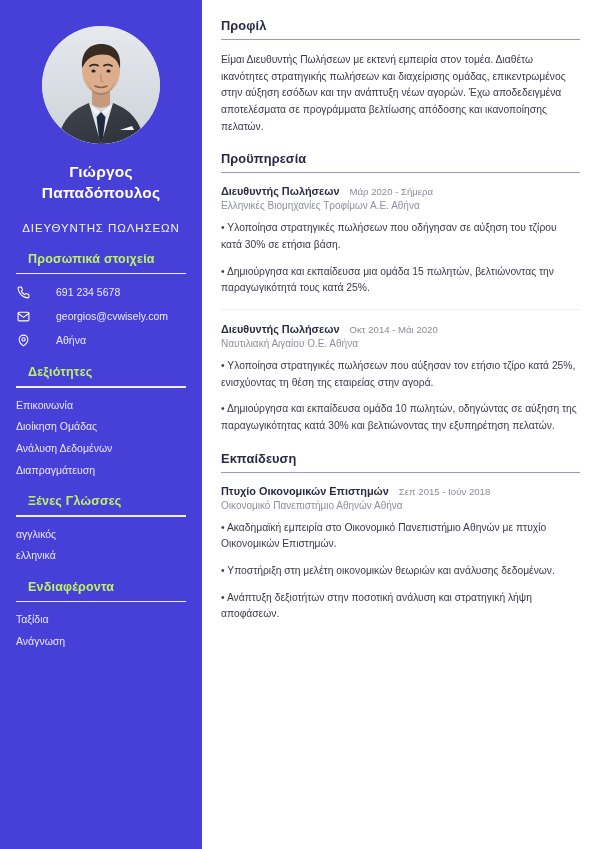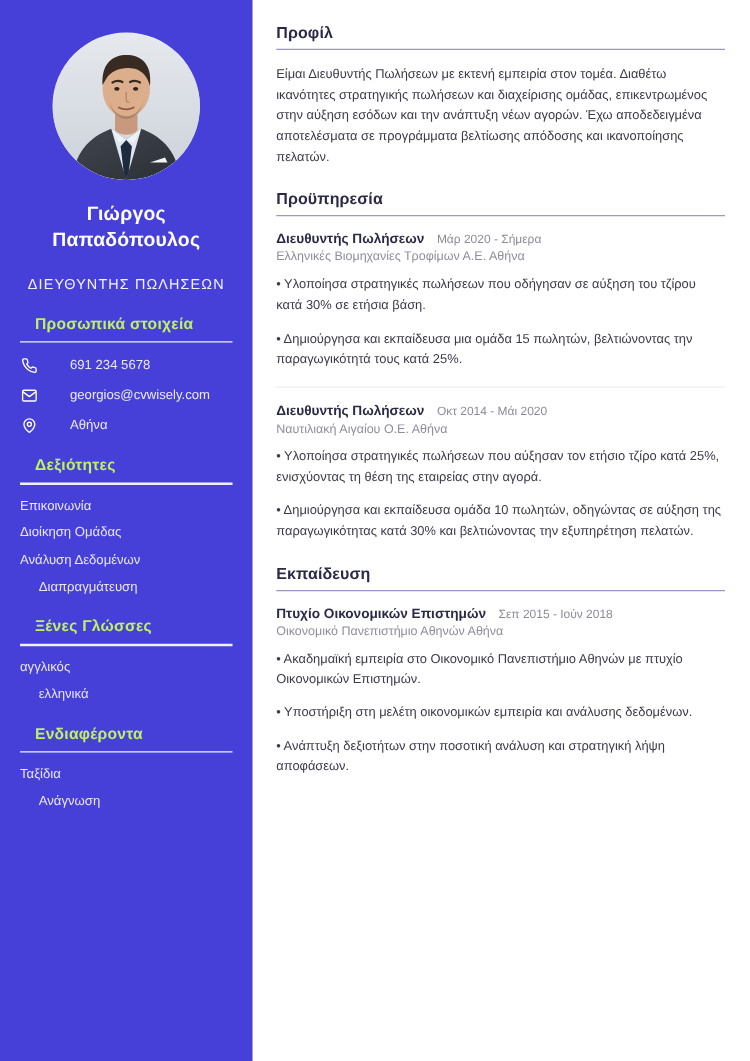--- a/index.html
+++ b/index.html
@@ -110,21 +110,21 @@
     justify-content: center;
   }
   .contact-row .ico svg { width: 13px; height: 13px; display: block; }
 
   .side-list-item {
     font-size: 10.5px;
     color: #e8e6fb;
     margin-bottom: 9px;
     line-height: 1.2;
   }
-  .side-list-item:last-child { margin-bottom: 0; margin-left: 15px; }
+  .side-list-item:last-child { margin-bottom: 0; }
 
   
   .main {
     flex: 1;
     padding: 18px 20px 0 19px;
     background: #ffffff;
   }
 
   .main-section { margin-bottom: 16px; }
 
@@ -354,19 +354,19 @@
       <div class="main-heading">Εκπαίδευση</div>
       <div class="main-rule"></div>
 
       <div class="entry">
         <div class="entry-head">
           <span class="entry-title">Πτυχίο Οικονομικών Επιστημών</span>
           <span class="entry-dates">Σεπ 2015 - Ιούν 2018</span>
         </div>
         <div class="entry-sub">Οικονομικό Πανεπιστήμιο Αθηνών  Αθήνα</div>
         <p class="bullet">• Ακαδημαϊκή εμπειρία στο Οικονομικό Πανεπιστήμιο Αθηνών με πτυχίο Οικονομικών Επιστημών.</p>
-        <p class="bullet">• Υποστήριξη στη μελέτη οικονομικών εμπειρία και ανάλυσης δεδομένων.</p>
+        <p class="bullet">• Υποστήριξη στη μελέτη οικονομικών θεωριών και ανάλυσης δεδομένων.</p>
         <p class="bullet">• Ανάπτυξη δεξιοτήτων στην ποσοτική ανάλυση και στρατηγική λήψη αποφάσεων.</p>
       </div>
     </section>
 
   </main>
 </div>
 
 </body></html>

